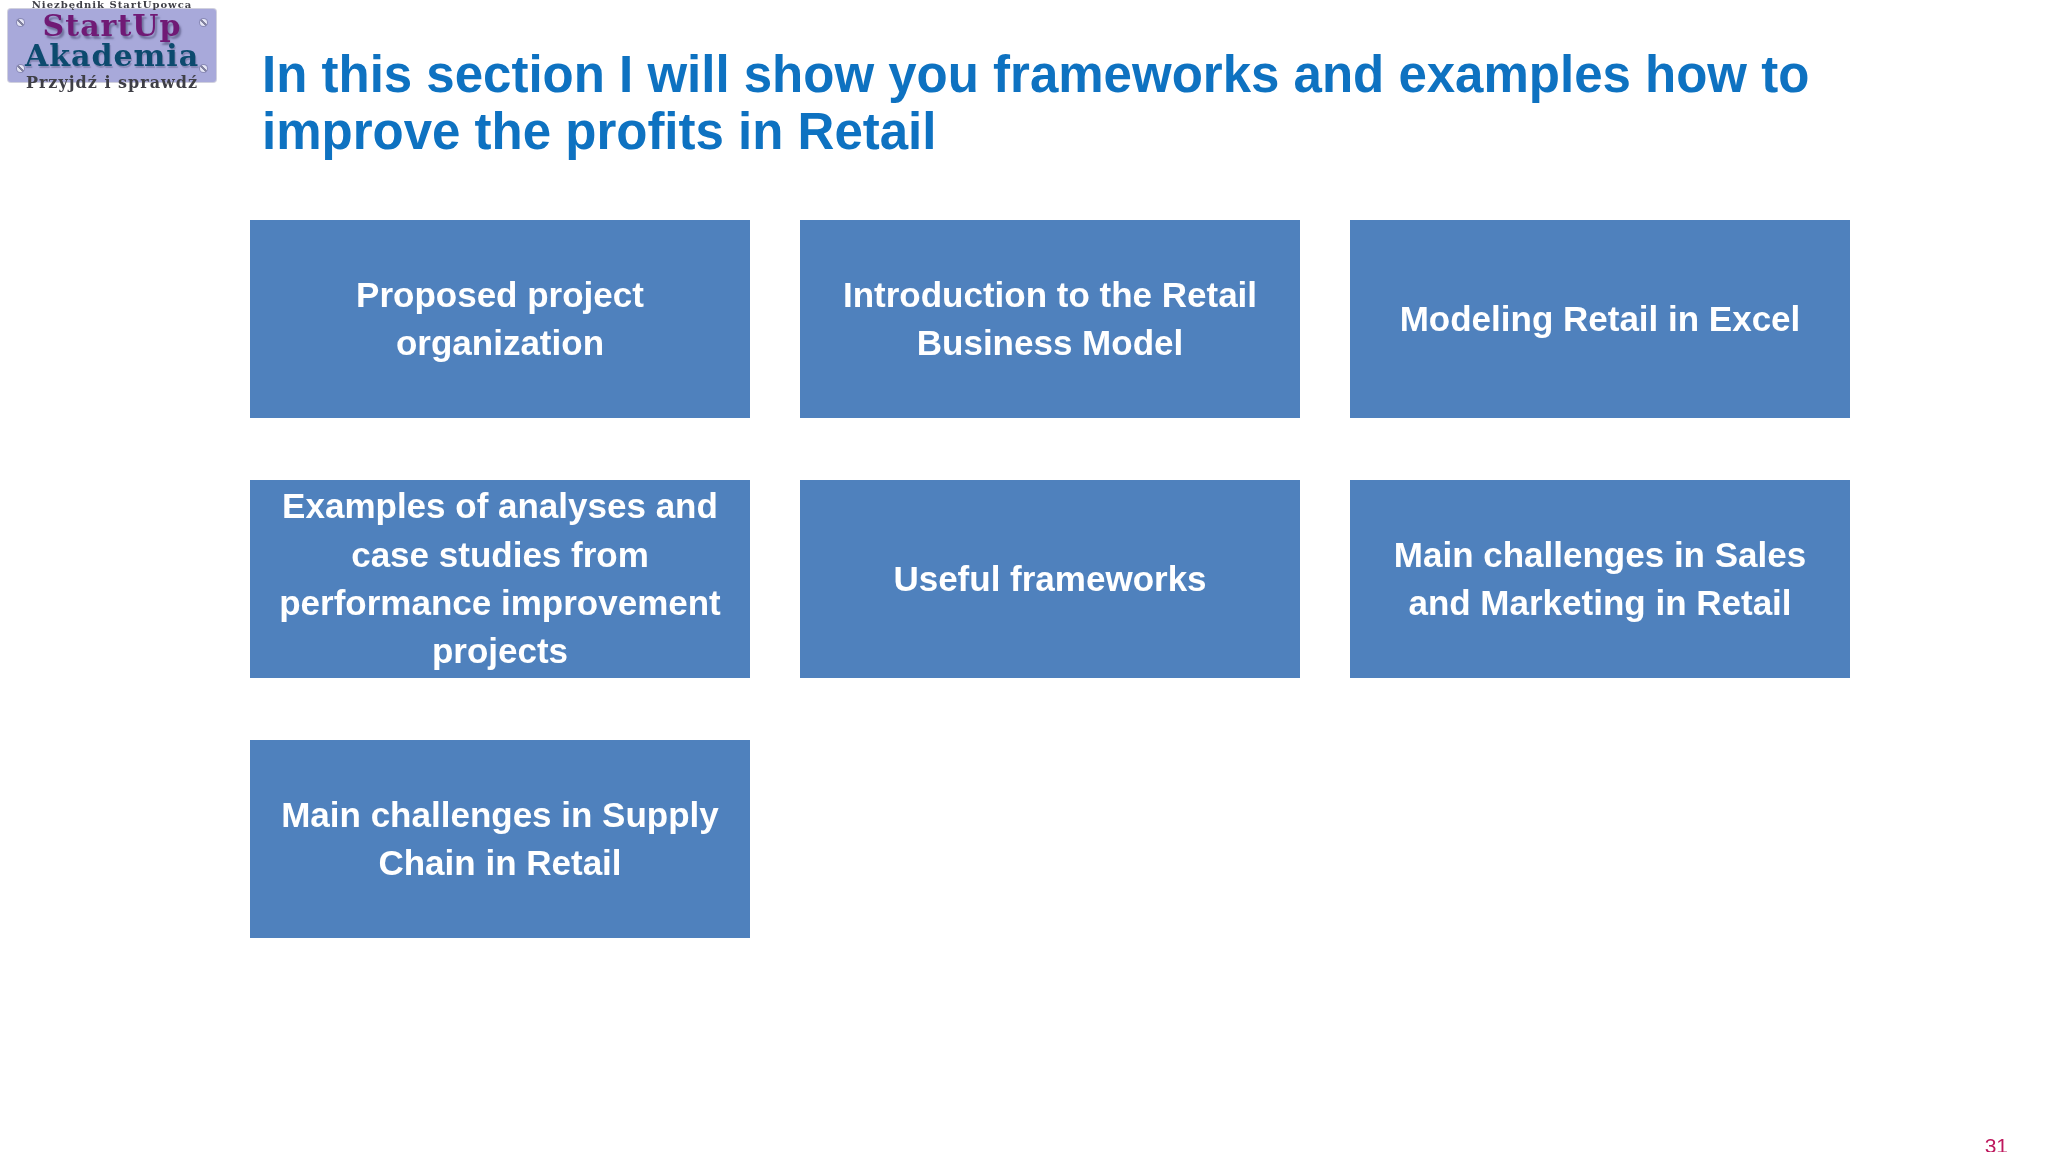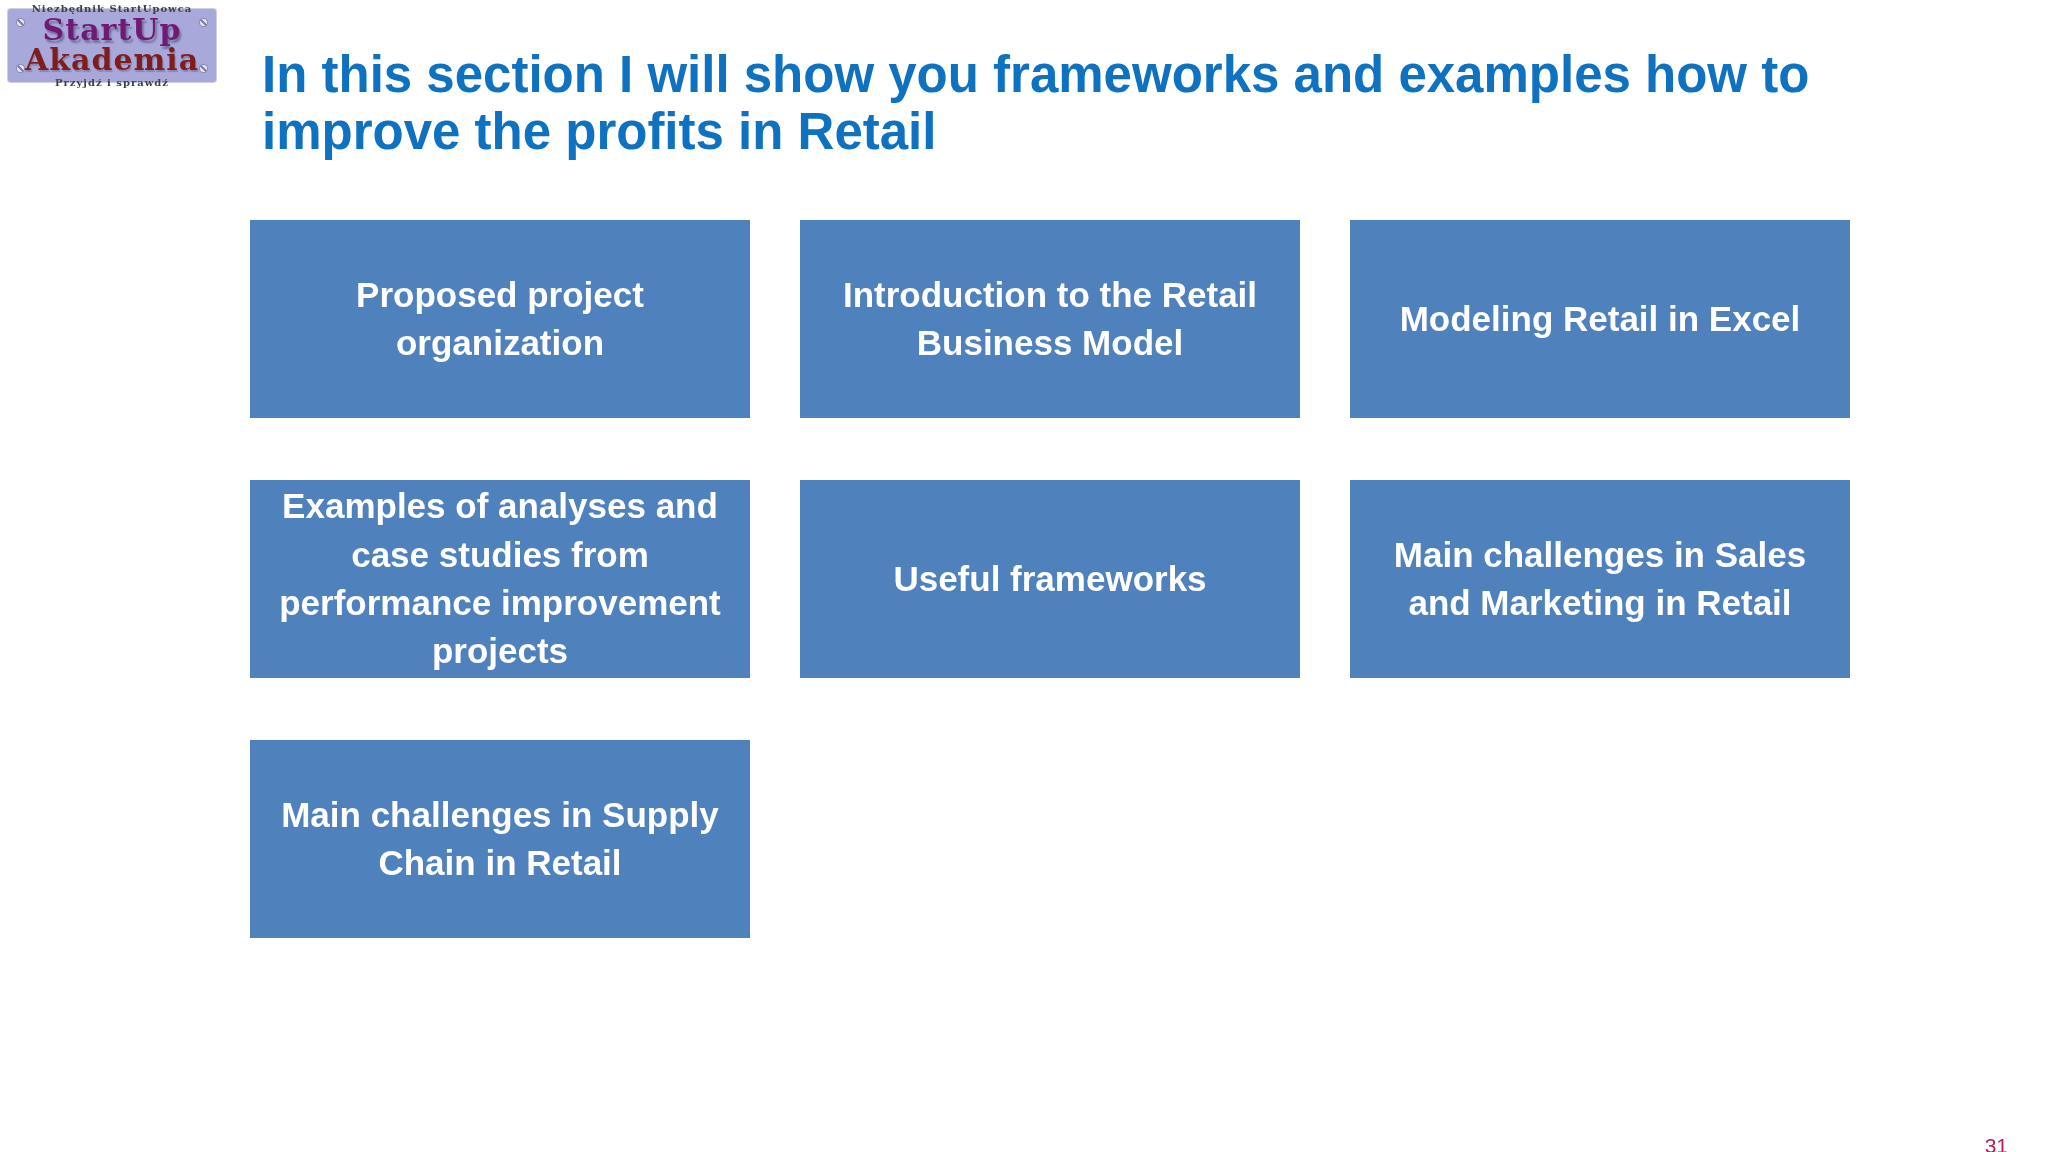--- a/index.html
+++ b/index.html
@@ -28,26 +28,26 @@
   }
   .logo-name1 {
     font-family: "DejaVu Serif", serif;
     font-weight: bold; font-size: 30px; line-height: 0.95;
     color: #701a75; letter-spacing: 1px;
     text-shadow: 2px 3px 2px rgba(70,70,110,0.55);
   }
   .logo-name2 {
     font-family: "DejaVu Serif", serif;
     font-weight: bold; font-size: 30px; line-height: 1.0;
-    color: #7f1d1d; letter-spacing: 1px;
+    color: #0c4a6e; letter-spacing: 1px;
     text-shadow: 1px 2px 1px rgba(70,70,110,0.35);
   }
   .logo-bottom {
     font-family: "DejaVu Serif", serif;
-    font-weight: bold; font-size: 10px; letter-spacing: 1px;
+    font-weight: bold; font-size: 16px; letter-spacing: 1px;
     color: #3f3f46; margin-top: 2px;
   }
   .screw {
     position: absolute; width: 7px; height: 7px; border-radius: 50%;
     background: linear-gradient(45deg, transparent 40%, #82829f 40% 58%, transparent 58%), #e4e5f4;
     box-shadow: 0 0 0 1px rgba(110,110,150,0.5);
   }
   .screw.tl { left: 9px;  top: 10px; }
   .screw.tr { right: 9px; top: 10px; }
   .screw.bl { left: 9px;  bottom: 10px; }

